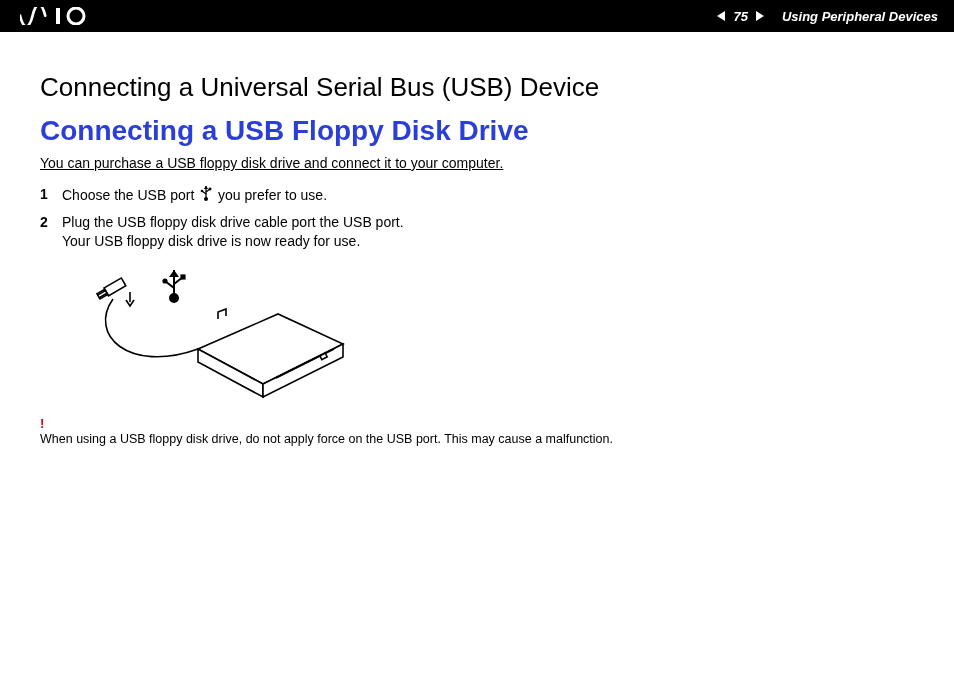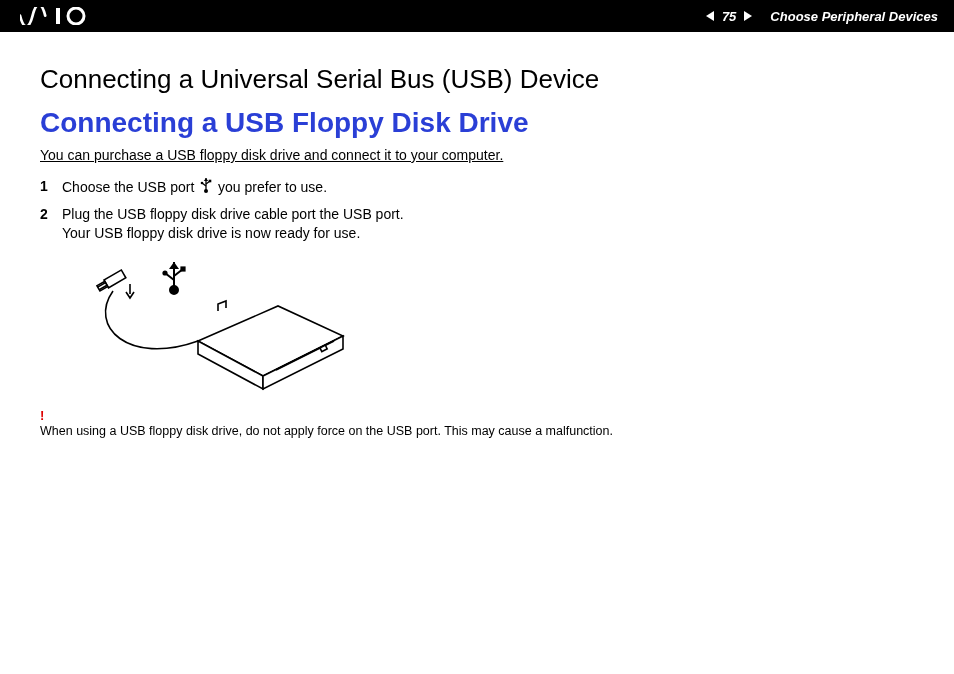--- a/index.html
+++ b/index.html
@@ -47,20 +47,21 @@
   .page-num {
     font-style: italic;
     font-weight: bold;
   }
   .section-title {
     font-weight: bold;
     font-size: 13px;
   }
   .content {
     padding: 32px 40px 0 40px;
+    margin-top: 8px;
   }
   h1 {
     font-size: 26px;
     font-weight: normal;
     margin: 0 0 12px 0;
     color: #000;
   }
   h2 {
     font-size: 28px;
     font-weight: bold;
@@ -133,21 +134,21 @@
           <path d="M8 0 L0 5 L8 10 Z" fill="#fff"></path>
         </svg>
     </span>
     <span class="page-num">75</span>
     <span class="nav-arrow">
       <svg width="10" height="10" viewBox="0 0 10 10">
           <path d="M2 0 L10 5 L2 10 Z" fill="#fff"></path>
         </svg>
     </span>
     <span style="width:6px"></span>
-    <span class="section-title">Choose Peripheral Devices</span>
+    <span class="section-title">Using Peripheral Devices</span>
   </div>
 </div>
 
 <div class="content">
   <h1>Connecting a Universal Serial Bus (USB) Device</h1>
   <h2>Connecting a USB Floppy Disk Drive</h2>
   <p class="intro">You can purchase a USB floppy disk drive and connect it to your computer.</p>
 
   <ol class="steps">
     <li>

